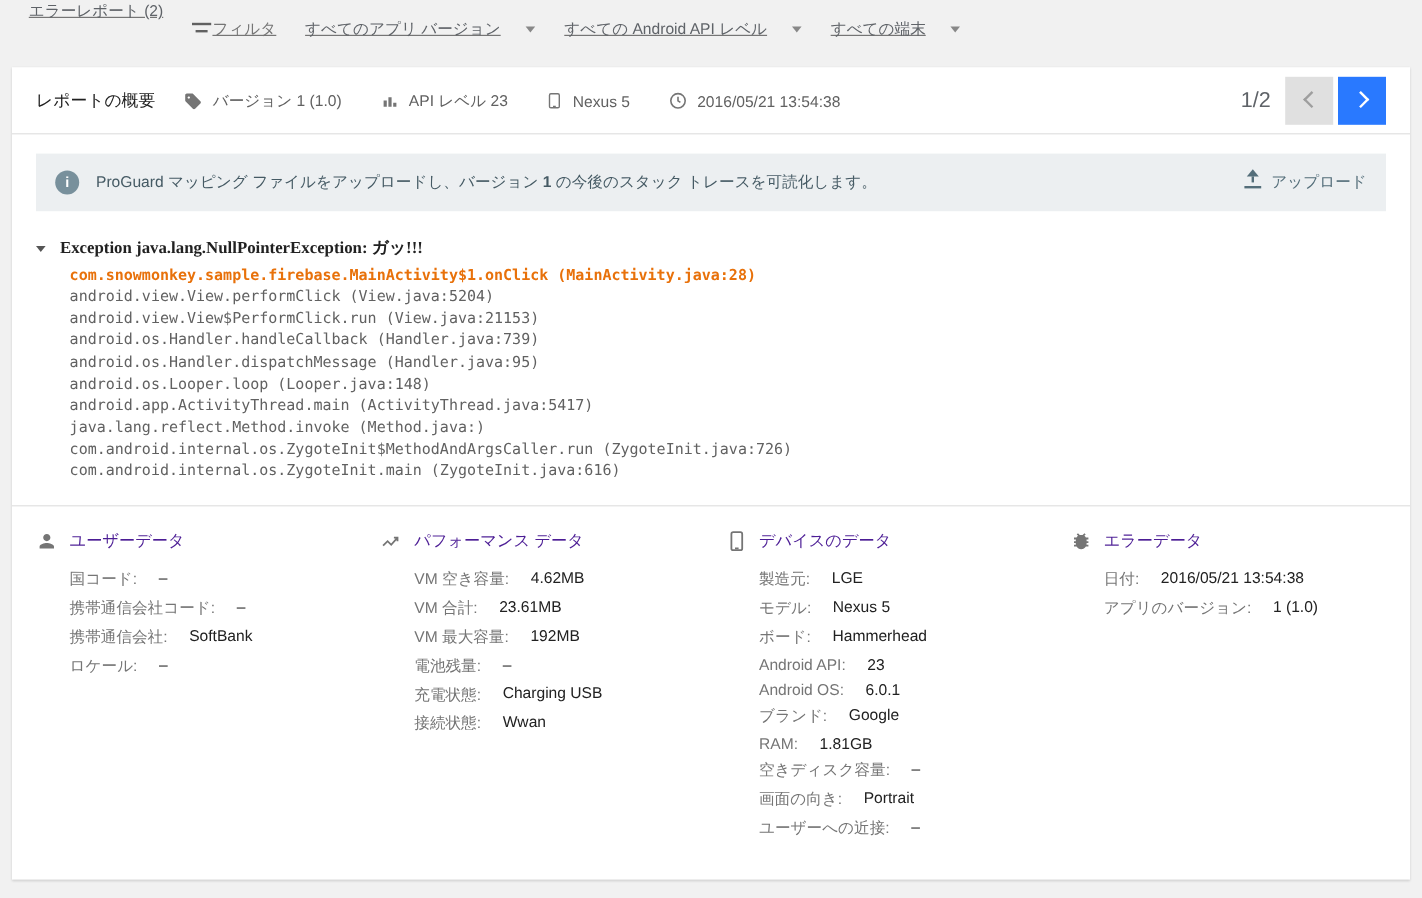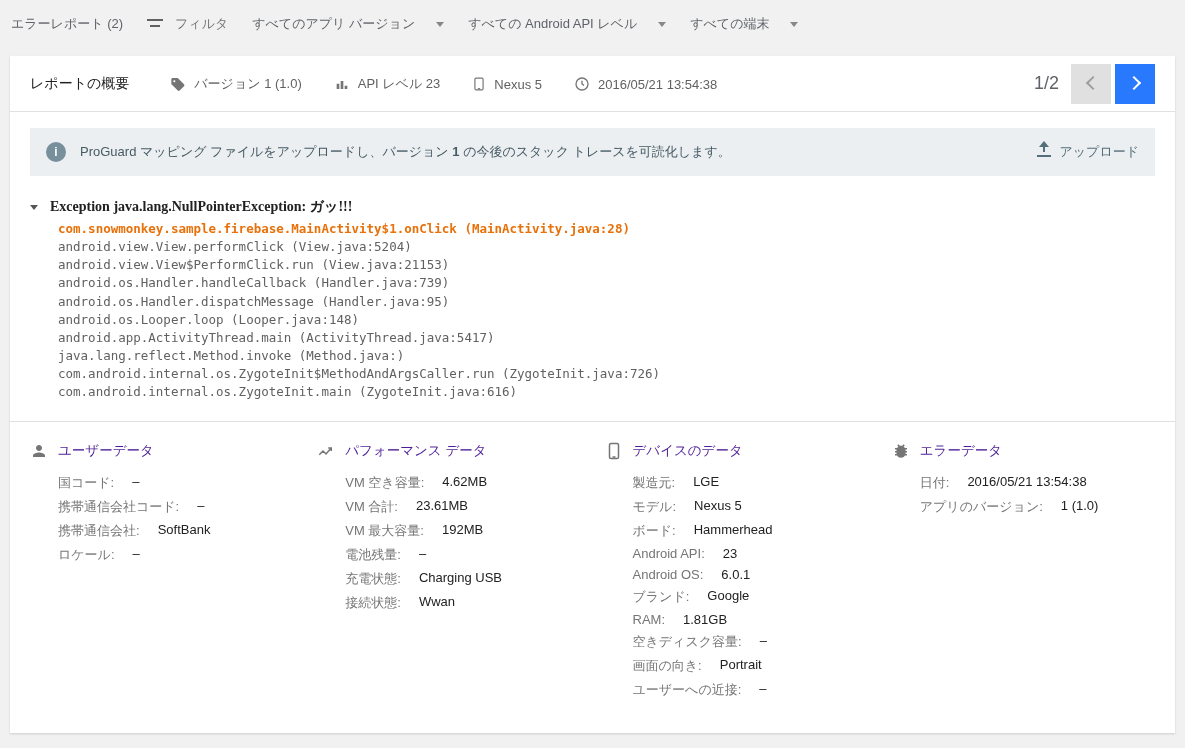--- a/index.html
+++ b/index.html
@@ -16,47 +16,47 @@
   body {
     margin: 0;
     background: var(--body-bg);
     font-family: "Helvetica Neue", Arial, "Hiragino Kaku Gothic ProN", Meiryo, sans-serif;
     font-size: 13px;
     color: var(--text);
     width: 1185px;
   }
   .topbar {
     display: flex;
-    align-items: center;
     height: 48px;
-    padding: 0 11px;
+    padding: 0 24px;
     gap: 24px;
     color: var(--muted);
     font-size: 13px;
+    text-decoration: underline;
   }
   .topbar .title { color: #5f6368; font-weight: 400; }
-  .topbar .filter-label { display: flex; align-items: center; gap: 12px; }
+  .topbar .filter-label { display: flex; align-items: center; gap: 1px; }
   .dropdown {
     display: flex; align-items: center; gap: 21px;
     color: #5f6368; cursor: pointer;
   }
   .tri-down {
     width: 0; height: 0; border-left: 4px solid transparent;
     border-right: 4px solid transparent; border-top: 5px solid #888;
   }
   .card {
     background: #fff;
     margin: 8px 10px 20px;
     box-shadow: 0 1px 2px rgba(0,0,0,0.15);
   }
   .summary {
     display: flex; align-items: center; height: 56px;
     padding: 0 20px; border-bottom: 1px solid var(--divider);
   }
-  .summary .label-strong { color: var(--text); font-weight: 500; font-size: 14px; margin-right: 41px; }
+  .summary .label-strong { color: var(--text); font-weight: 500; font-size: 14px; margin-right: 24px; }
   .chip { display: flex; align-items: flex-end; gap: 8px; color: var(--muted); margin-right: 32px; }
   .chip .val { color: #616161; }
   .spacer { flex: 1; }
   .pager { font-size: 18px; color: #5f6368; margin-right: 12px; }
   .nav-btn {
     width: 40px; height: 40px; border: none; display: inline-flex;
     align-items: center; justify-content: center; cursor: pointer;
   }
   .nav-btn.disabled { background: var(--btn-dis); color: #9e9e9e; cursor: default; }
   .nav-btn.primary { background: #2979ff; color: #fff; }

